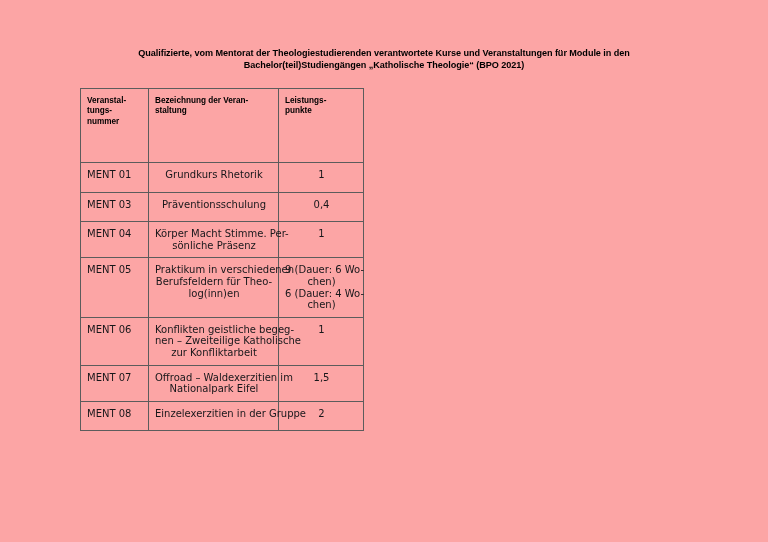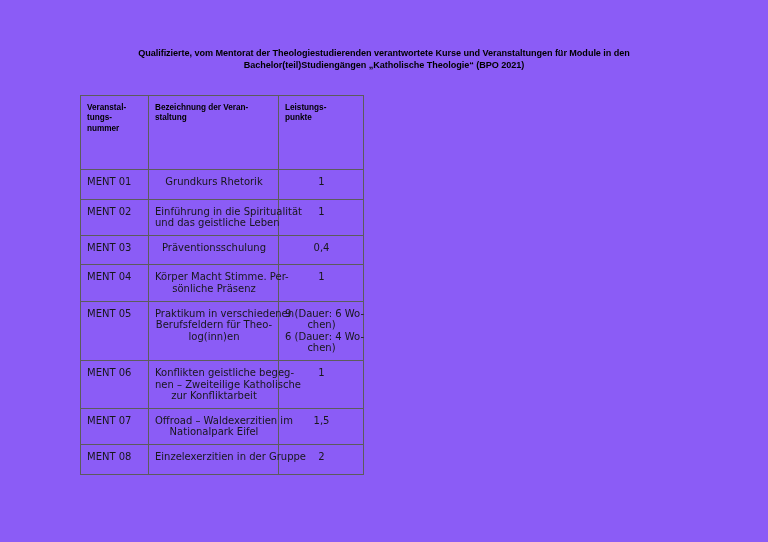--- a/index.html
+++ b/index.html
@@ -12,21 +12,21 @@
     background: #ffffff;
     font-family: "Liberation Sans", sans-serif;
     color: #000000;
     overflow: hidden;
   }
 
   .page {
     position: relative;
     width: 768px;
     height: 542px;
-    background: #8b5cf6;
+    background: #fca5a5;
   }
 
   
   .doc-title {
     position: absolute;
     left: 84px;
     top: 48px;
     width: 600px;
     text-align: center;
     font-family: "Liberation Sans", sans-serif;
@@ -38,21 +38,21 @@
   }
   .doc-title .tline {
     display: block;
     white-space: nowrap;
   }
 
   
   .course-table {
     position: absolute;
     left: 80px;
-    top: 95px;
+    top: 88px;
     width: 283px;
     border-collapse: collapse;
     table-layout: fixed;
   }
   .course-table col.c-num   { width: 68px; }
   .course-table col.c-name  { width: 130px; }
   .course-table col.c-pts   { width: 85px; }
 
   .course-table td,
   .course-table th {
@@ -135,30 +135,20 @@
       <tr class="r-mid">
         <td class="cell-num">MENT 01</td>
         <td>
           <span class="ln">Grundkurs Rhetorik</span>
         </td>
         <td>
           <span class="ln">1</span>
         </td>
       </tr>
 
-      <tr class="r-snug">
-        <td class="cell-num">MENT 02</td>
-        <td>
-          <span class="ln">Einführung in die Spiritualität</span>
-          <span class="ln">und das geistliche Leben</span>
-        </td>
-        <td>
-          <span class="ln">1</span>
-        </td>
-      </tr>
 
       <tr class="r-mid">
         <td class="cell-num">MENT 03</td>
         <td>
           <span class="ln">Präventionsschulung</span>
         </td>
         <td>
           <span class="ln">0,4</span>
         </td>
       </tr>

